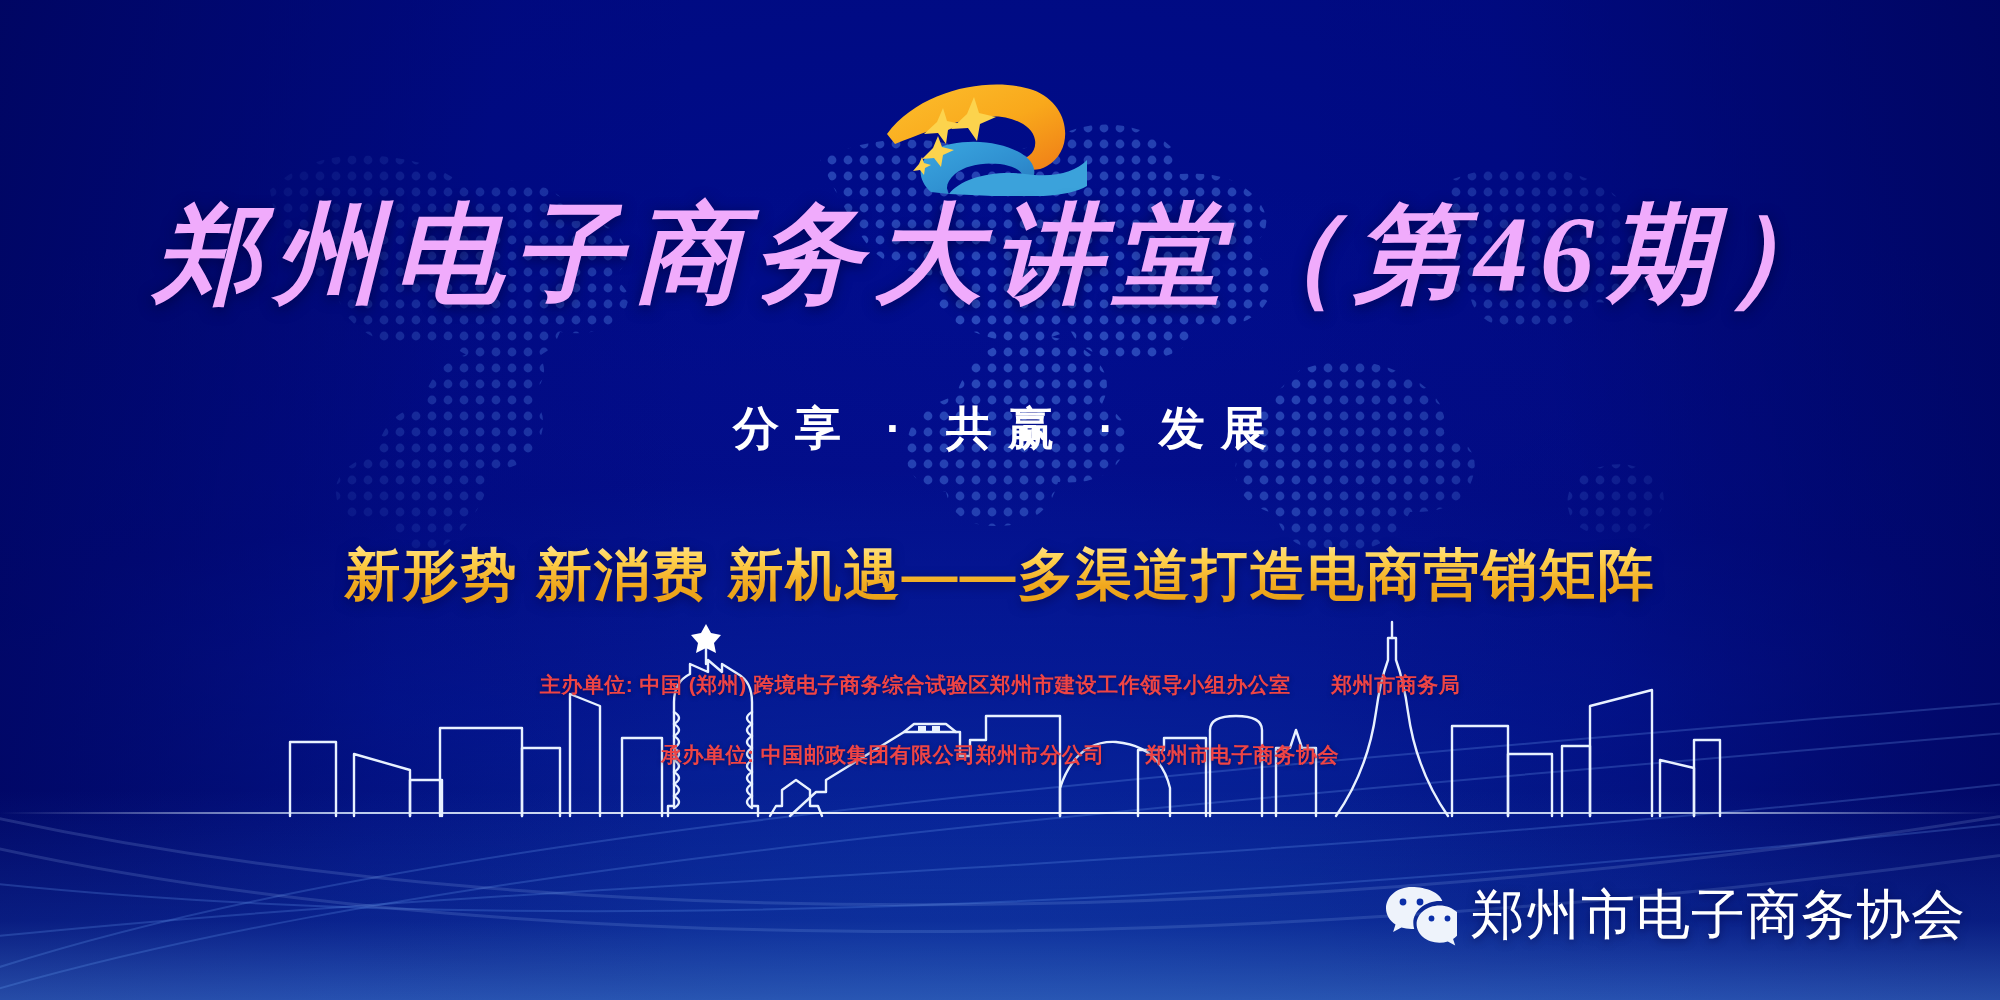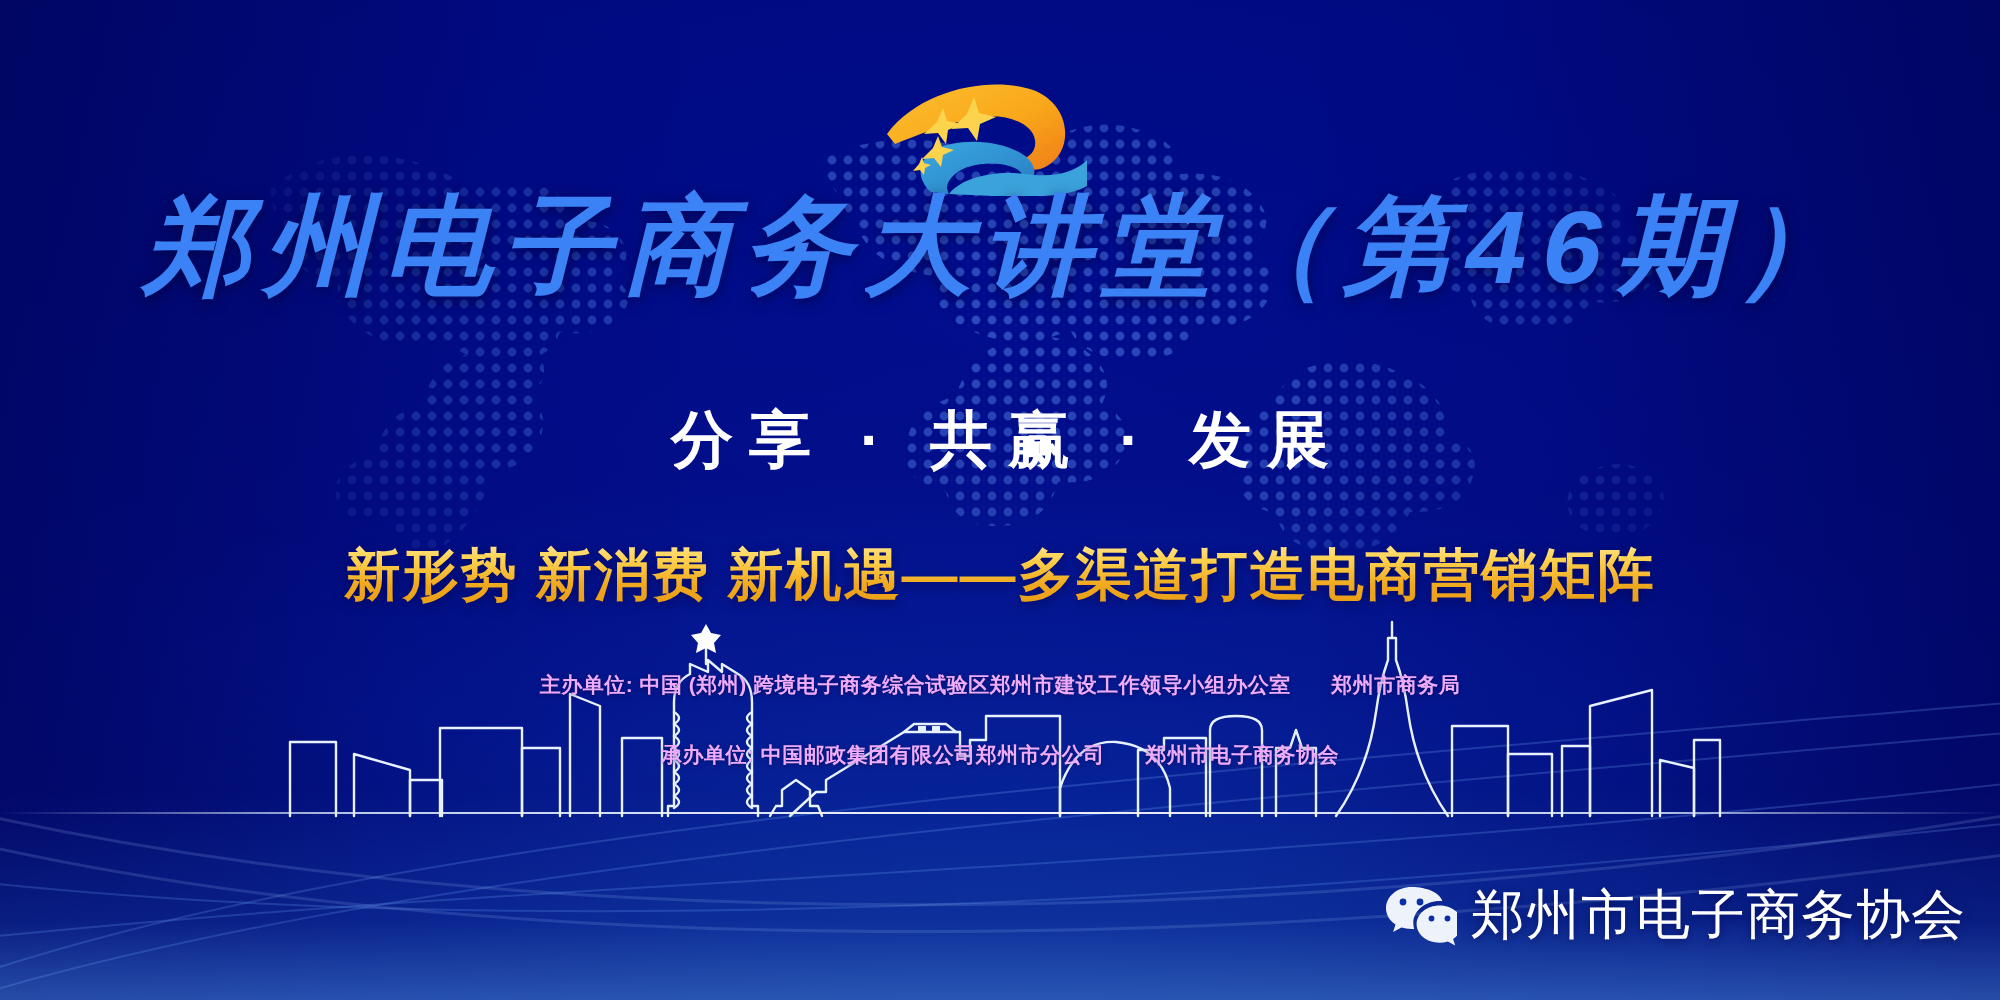--- a/index.html
+++ b/index.html
@@ -100,38 +100,38 @@
     width: 250px;
     height: 122px;
   }
   .logo-mark svg { display:block; width:100%; height:100%; }
 
   .main-title {
     position: absolute;
     left: 0; right: 0;
     top: 198px;
     text-align: center;
-    color: #3b82f6;
-    font-family: Liberation Mono, monospace;
+    color: #f0abfc;
+    font-family: Liberation Serif, serif;
     font-size: 108px;
     font-weight: 700;
     letter-spacing: 12px;
     line-height: 1.05;
     font-style: italic;
     text-shadow: 0 3px 14px rgba(0,0,40,0.55);
     white-space: nowrap;
   }
 
   .sub-title {
     position: absolute;
     left: 0; right: 0;
     top: 398px;
     text-align: center;
     color: #ffffff;
-    font-size: 62px;
+    font-size: 46px;
     font-weight: 700;
     letter-spacing: 16px;
     text-indent: 16px;
     white-space: nowrap;
   }
 
   .theme-line {
     position: absolute;
     left: 0; right: 0;
     top: 538px;
@@ -146,21 +146,21 @@
     color: transparent;
     -webkit-text-fill-color: transparent;
     filter: drop-shadow(0 3px 6px rgba(0,0,60,0.55));
   }
 
   .org-block {
     position: absolute;
     left: 0; right: 0;
     top: 672px;
     text-align: center;
-    color: #f0abfc;
+    color: #ef4444;
   }
   .org-line {
     font-size: 21px;
     font-weight: 700;
     letter-spacing: 0.5px;
     line-height: 1.25;
     white-space: nowrap;
     text-shadow: 0 1px 4px rgba(0,0,50,0.5);
   }
   .org-line + .org-line { margin-top: 44px; }

